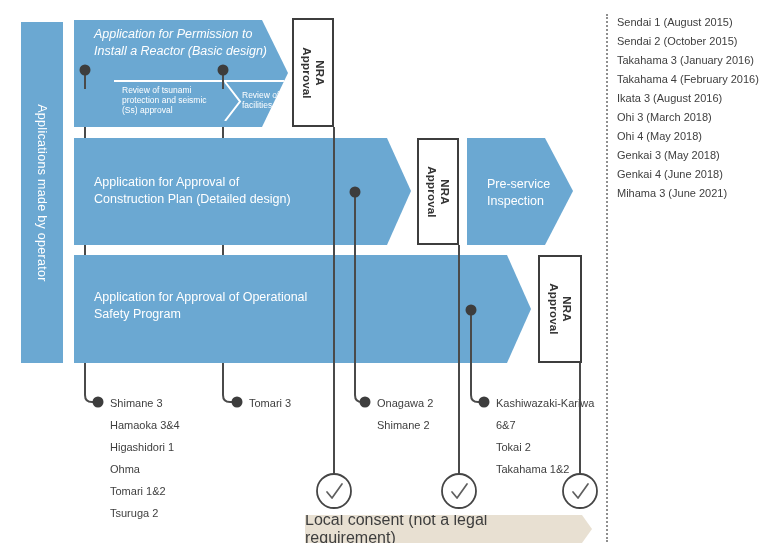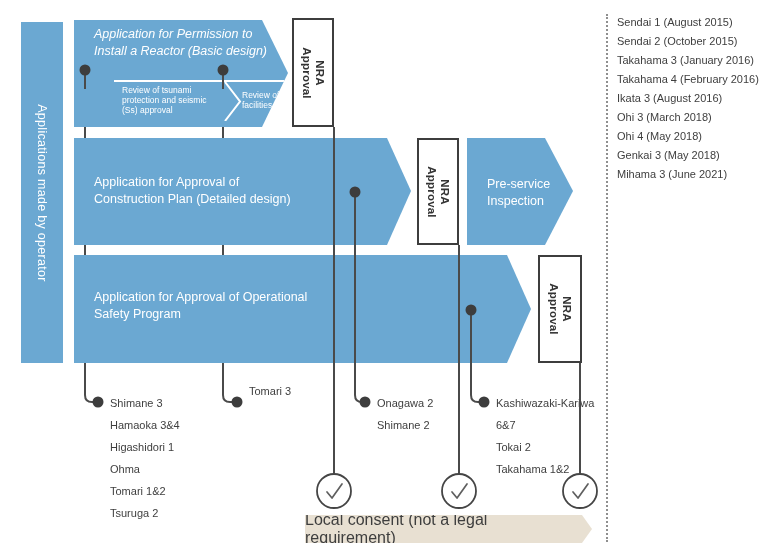--- a/index.html
+++ b/index.html
@@ -66,21 +66,21 @@
            border-left:2px dotted #8f8f8f;z-index:1;}
 
   
   .restarted{position:absolute;left:617px;top:13px;width:150px;z-index:2;}
   .restarted h2{font-size:13.5px;color:#2e2e2e;font-weight:bold;margin-bottom:8px;}
   .restarted div{font-size:11px;line-height:19px;color:var(--ink);white-space:nowrap;}
 
   
   .plant-list{position:absolute;z-index:2;font-size:11px;line-height:22px;color:var(--ink);}
   .pl1{left:110px;top:392px;width:100px;}
-  .pl2{left:249px;top:380px;width:80px;}
+  .pl2{left:249px;top:392px;width:80px;}
   .pl3{left:377px;top:392px;width:90px;}
   .pl4{left:496px;top:392px;width:104px;}
 
   .stroke-line{stroke:var(--line);stroke-width:2;fill:none;}
   .dot{fill:var(--dot);}
   .check-circle{fill:#fff;stroke:#454545;stroke-width:1.8;}
   .check-mark{stroke:#5f5f5f;stroke-width:1.7;fill:none;stroke-linecap:round;stroke-linejoin:round;}
   .band-divider{stroke:#fff;stroke-width:2;fill:none;}
 </style>
 </head>
@@ -180,20 +180,21 @@
 
   <div class="restarted">
     <div>Sendai 1 (August 2015)</div>
     <div>Sendai 2 (October 2015)</div>
     <div>Takahama 3 (January 2016)</div>
     <div>Takahama 4 (February 2016)</div>
     <div>Ikata 3 (August 2016)</div>
     <div>Ohi 3 (March 2018)</div>
     <div>Ohi 4 (May 2018)</div>
     <div>Genkai 3 (May 2018)</div>
+    <div>Genkai 4 (June 2018)</div>
     <div>Mihama 3 (June 2021)</div>
   </div>
 
   <div class="plant-list pl1">
     <div>Shimane 3</div>
     <div>Hamaoka 3&amp;4</div>
     <div>Higashidori 1</div>
     <div>Ohma</div>
     <div>Tomari 1&amp;2</div>
     <div>Tsuruga 2</div>

